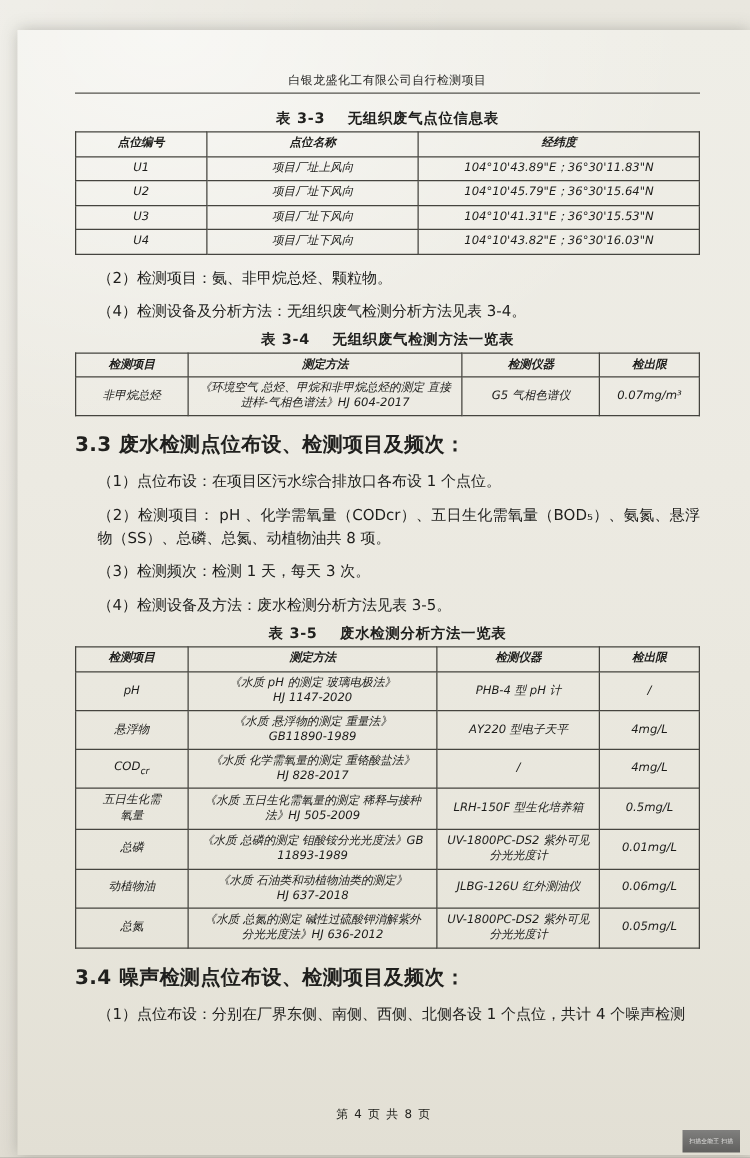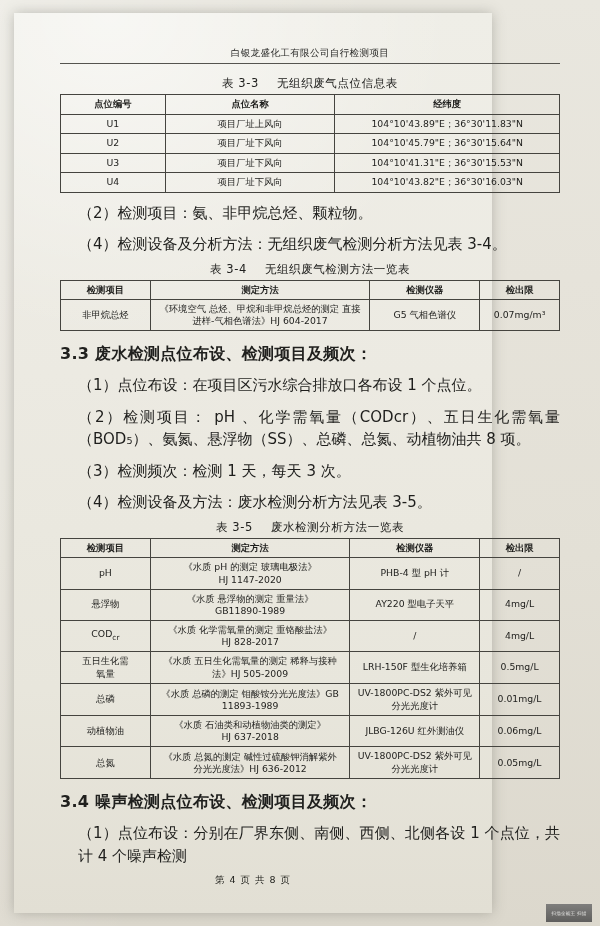--- a/index.html
+++ b/index.html
@@ -18,22 +18,22 @@
     width: 600px;
     height: 926px;
     box-sizing: border-box;
     background:
       linear-gradient(105deg, rgba(255,255,255,0.30) 0%, rgba(255,255,255,0.0) 45%),
       linear-gradient(180deg, #e9e7df 0%, #e6e3da 30%, #e3e0d6 60%, #dcd8cd 100%);
   }
   .sheet {
     position: absolute;
     left: 14px;
-    top: 13px;
-    width: 478px;
+    top: 24px;
+    width: 586px;
     height: 900px;
     background:
       radial-gradient(120% 60% at 20% 0%, rgba(255,255,255,0.55), rgba(255,255,255,0) 60%),
       linear-gradient(180deg, #efeee7 0%, #eceae2 40%, #e8e6dc 75%, #e2dfd4 100%);
     box-shadow: 0 0 12px rgba(90,88,80,0.35);
   }
   .content {
     position: absolute;
     left: 46px;
     top: 34px;
@@ -46,42 +46,43 @@
     color: #2a2a28;
     letter-spacing: 0.4px;
   }
   .hdr-rule {
     margin: 3px 0 12px 0;
     border-bottom: 1px solid #55544f;
   }
   .tbl-title {
     text-align: center;
     font-size: 11.5px;
-    font-weight: normal;
+    font-weight: bold;
     margin: 6px 0 3px 0;
     letter-spacing: 0.6px;
   }
   .tbl-title .sp { display: inline-block; width: 18px; }
   table.doc {
     border-collapse: collapse;
     width: 100%;
     font-size: 9.3px;
     line-height: 1.35;
+    font-style: italic;
   }
   table.doc td, table.doc th {
     border: 1px solid #45443f;
     padding: 3px 2px;
     text-align: center;
     vertical-align: middle;
     font-weight: normal;
     color: #1d1d1b;
   }
   table.doc th { font-weight: bold; }
   .p {
-    font-size: 15px;
+    font-size: 12px;
     line-height: 1.5;
     margin: 9px 0 0 0;
     text-indent: 0;
     color: #1e1e1c;
   }
   .p.ind { padding-left: 18px; }
   .p.just { text-align: justify; }
   .h3 {
     font-size: 16px;
     font-weight: bold;

